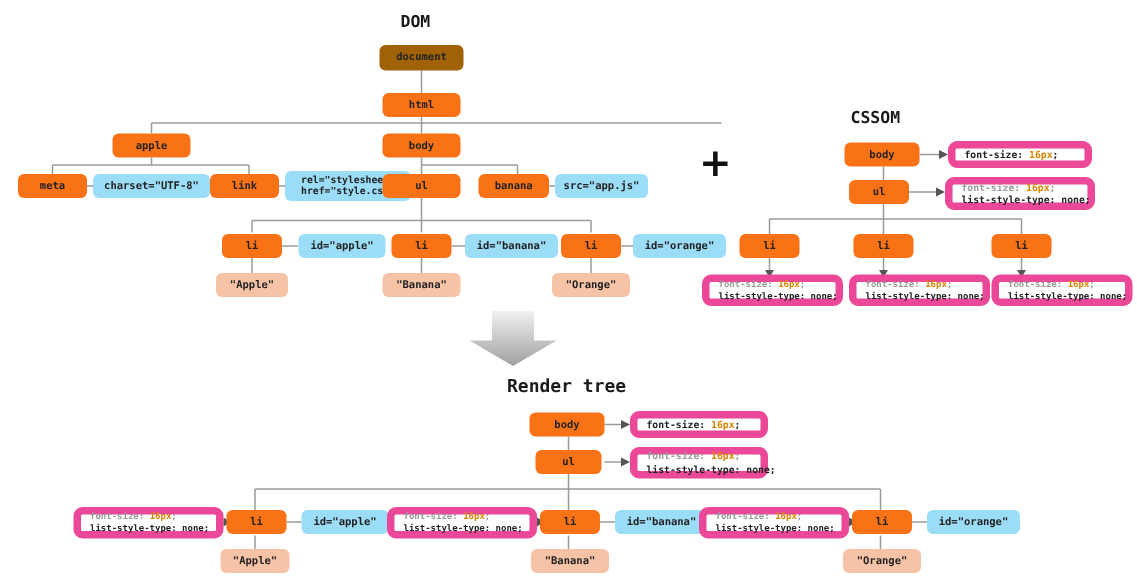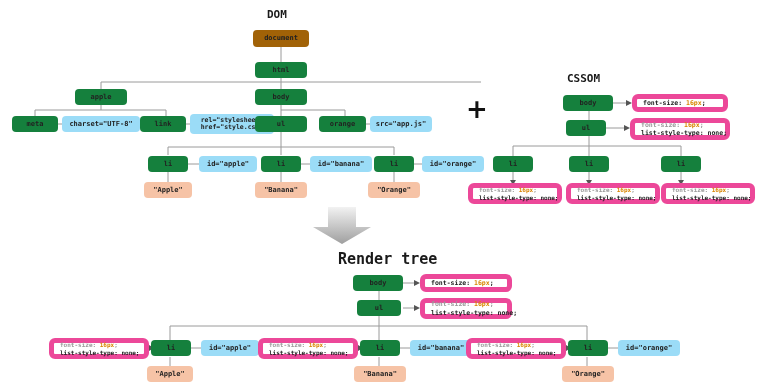--- a/index.html
+++ b/index.html
@@ -21,21 +21,21 @@
     position:absolute; z-index:2;
     display:flex; align-items:center; justify-content:center;
     border-radius:4px;
     font-family:"DejaVu Sans Mono", monospace;
     font-weight:bold;
     color:#222;
     text-align:center;
     white-space:pre;
     line-height:1.15;
   }
-  .n-el   { background:#15803d; }          
+  .n-el   { background:#f97316; }          
   .n-doc  { background:#a16207; }          
   .n-attr { background:#9bdcf7; }          
   .n-text { background:#f6c3a6; }          
 
   
   .rule {
     position:absolute; z-index:2;
     background:#ffffff;
     border:5px solid #ec4899;
     border-radius:6px;
@@ -164,21 +164,21 @@
       <polygon points="149,345 149,351 154,348"></polygon>
       <polygon points="358,345 358,351 363,348"></polygon>
       <polygon points="566,345 566,351 571,348"></polygon>
     </g>
   </svg>
 
   <div class="heading" style="left:267px; top:8px; font-size:11px;">DOM</div>
 
   <div class="heading" style="left:567px; top:72px; font-size:11px;">CSSOM</div>
 
-  <div class="heading" style="left:338px; top:250px; font-size:15px;">Render tree</div>
+  <div class="heading" style="left:338px; top:250px; font-size:12px;">Render tree</div>
 
   <div class="plus" style="left:466px; top:96px; font-size:26px;">+</div>
 
   <svg class="bigarrow" style="left:312px; top:207px;" width="60" height="38" viewBox="0 0 60 38">
     <defs>
       <linearGradient id="ag" x1="0" y1="0" x2="0" y2="1">
         <stop offset="0%" stop-color="#f2f2f2"></stop>
         <stop offset="100%" stop-color="#9f9f9f"></stop>
       </linearGradient>
     </defs>
@@ -197,21 +197,21 @@
 
   <div class="nd n-attr" style="left:62px; top:116px; width:78px; height:16px; font-size:7px;">charset="UTF-8"</div>
 
   <div class="nd n-el" style="left:140px; top:116px; width:46px; height:16px; font-size:7px;">link</div>
 
   <div class="nd n-attr" style="left:190px; top:114px; width:84px; height:20px; font-size:6.5px;">rel="stylesheet"
 href="style.css"</div>
 
   <div class="nd n-el" style="left:255px; top:116px; width:52px; height:16px; font-size:7px;">ul</div>
 
-  <div class="nd n-el" style="left:319px; top:116px; width:47px; height:16px; font-size:7px;">orange</div>
+  <div class="nd n-el" style="left:319px; top:116px; width:47px; height:16px; font-size:7px;">banana</div>
 
   <div class="nd n-attr" style="left:370px; top:116px; width:62px; height:16px; font-size:7px;">src="app.js"</div>
 
   <div class="nd n-el" style="left:148px; top:156px; width:40px; height:16px; font-size:7px;">li</div>
   <div class="nd n-attr" style="left:199px; top:156px; width:58px; height:16px; font-size:7px;">id="apple"</div>
   <div class="nd n-text" style="left:144px; top:182px; width:48px; height:16px; font-size:7px;">"Apple"</div>
 
   <div class="nd n-el" style="left:261px; top:156px; width:40px; height:16px; font-size:7px;">li</div>
   <div class="nd n-attr" style="left:310px; top:156px; width:62px; height:16px; font-size:7px;">id="banana"</div>
   <div class="nd n-text" style="left:255px; top:182px; width:52px; height:16px; font-size:7px;">"Banana"</div>

